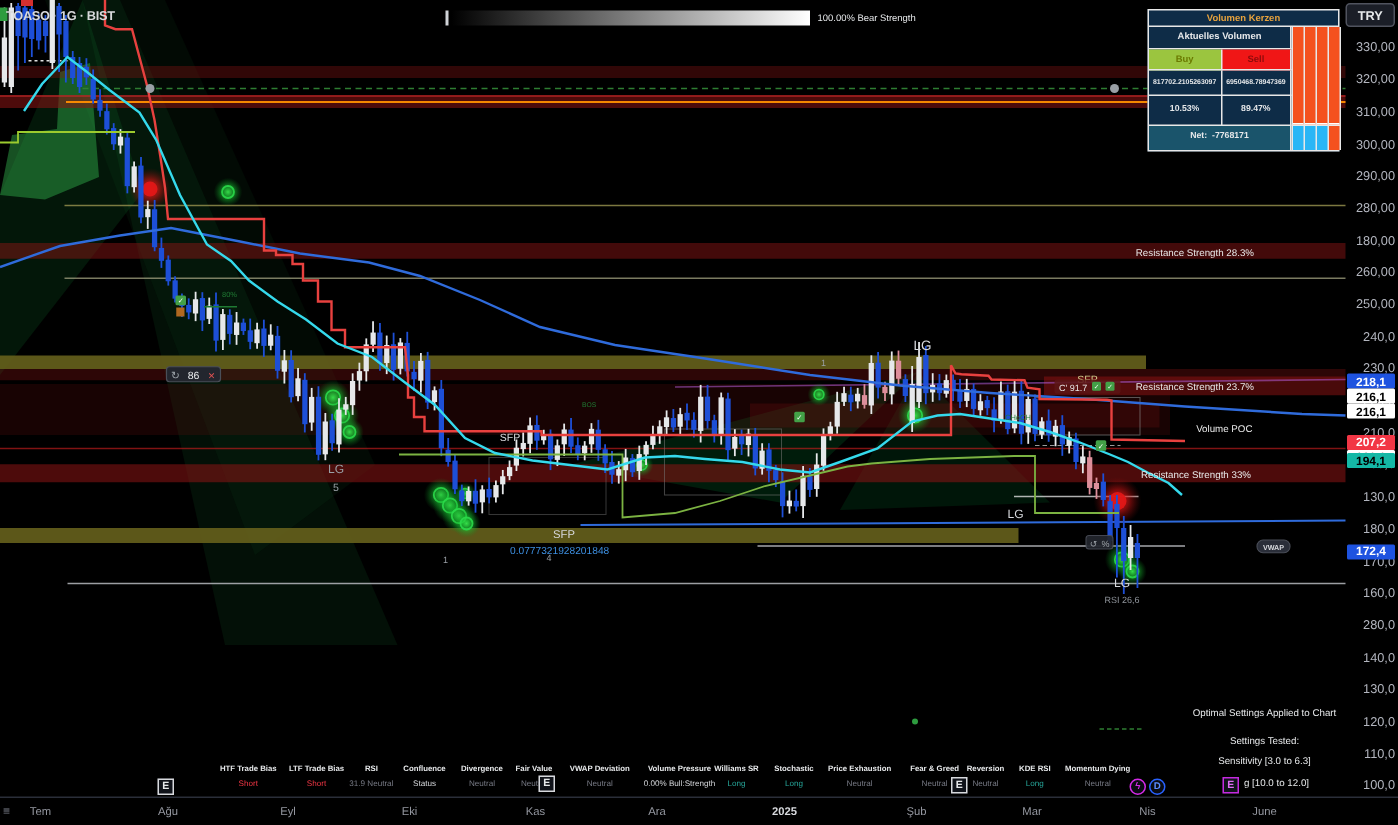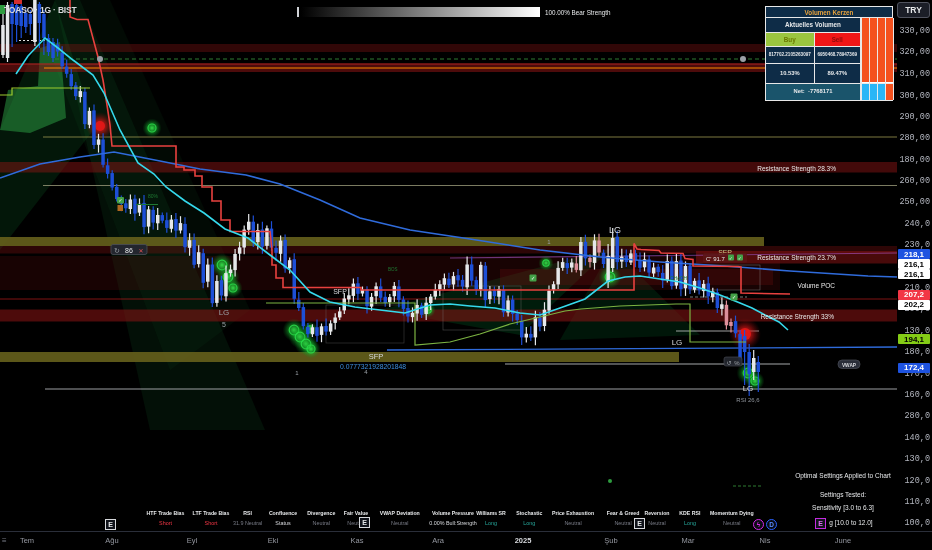--- a/index.html
+++ b/index.html
@@ -1,18 +1,18 @@
 <!DOCTYPE html>
 <html><head><meta charset="utf-8">
 <style>
 * { margin:0; padding:0; box-sizing:border-box; }
 html,body { width:932px; height:550px; background:#000; overflow:hidden; }
 body { font-family:"Liberation Sans", sans-serif; position:relative; }
 #stage { position:absolute; inset:0; width:932px; height:550px; background:#000; }
-.pl { position:absolute; left:898px; width:32px; text-align:right; font-size:8.5px; color:#b2b5be;font-family:Liberation Mono, monospace; }
+.pl { position:absolute; left:898px; width:32px; text-align:right; font-size:8.5px; color:#b2b5be; }
 .tag { position:absolute; left:898px; width:32px; text-align:center; font-size:8px; font-weight:bold; border-radius:1px; padding:0.5px 0; }
 .try { position:absolute; left:897px; top:2px; width:33px; height:16px; background:#1b1e27; border:1px solid #50535e; border-radius:3px; color:#e6e8ea; font-size:8.5px; font-weight:bold; text-align:center; line-height:14px; }
 .bh { position:absolute; transform:translateX(-50%); top:510px; font-size:5.2px; font-weight:bold; color:#e6e8ea; white-space:nowrap; }
 .bv { position:absolute; transform:translateX(-50%); top:519.5px; font-size:5.4px; white-space:nowrap; }
 .mo { position:absolute; transform:translateX(-50%); top:536px; font-size:7.5px; color:#9598a1; }
 .ebox { position:absolute; width:11px; height:11px; border:1.3px solid #d7d9dd; background:#10131a; color:#e6e8ea; font-size:7px; font-weight:bold; text-align:center; line-height:9px; }
 .circ { position:absolute; width:11px; height:11px; border-radius:50%; background:#0a0c12; text-align:center; font-size:6.5px; line-height:10px; }
 .brt div { position:absolute; white-space:nowrap; color:#e6e8ea; font-size:6.5px; transform:translateX(-50%); }
 </style></head>
 <body>
@@ -514,21 +514,21 @@
     <div class="pl" style="top:111.6px">290,00</div>
     <div class="pl" style="top:91px">300,00</div>
     <div class="pl" style="top:68.8px">310,00</div>
     <div class="pl" style="top:47.4px">320,00</div>
     <div class="pl" style="top:26.0px">330,00</div>
 <div class="tag" style="top:249.0px;background:#1e53e0;color:#fff">218,1</div>
     <div class="tag" style="top:259.1px;background:#ffffff;color:#000">216,1</div>
     <div class="tag" style="top:269.2px;background:#ffffff;color:#000">216,1</div>
     <div class="tag" style="top:289.5px;background:#f23645;color:#fff">207,2</div>
     <div class="tag" style="top:299.8px;background:#ffffff;color:#000">202,2</div>
-    <div class="tag" style="top:334px;background:#84cc16;color:#000">194,1</div>
+    <div class="tag" style="top:302px;background:#14b8a6;color:#000">194,1</div>
     <div class="tag" style="top:362.7px;background:#1e53e0;color:#fff">172,4</div>
 
 <div style="position:absolute;left:765px;top:5.5px;width:128px;height:95.5px;background:#0e2c47;border:1px solid #e8e8e8;">
   <div style="position:absolute;left:0;top:0;width:100%;height:11.5px;border-bottom:1px solid #e8e8e8;color:#e8a33d;font-size:6.3px;font-weight:bold;text-align:center;line-height:11px;">Volumen Kerzen</div>
   <div style="position:absolute;left:0;top:11.5px;width:95px;height:15px;border-right:1px solid #e8e8e8;border-bottom:1px solid #e8e8e8;color:#e6e8ea;font-size:6.3px;font-weight:bold;text-align:center;line-height:14px;">Aktuelles Volumen</div>
   <div style="position:absolute;left:0;top:26.5px;width:47.5px;height:14px;background:#9bc53f;border-bottom:1px solid #e8e8e8;color:#6b7a00;font-size:6.3px;font-weight:bold;text-align:center;line-height:13px;">Buy</div>
   <div style="position:absolute;left:47.5px;top:26.5px;width:47.5px;height:14px;background:#f01616;border-left:1px solid #e8e8e8;border-right:1px solid #e8e8e8;border-bottom:1px solid #e8e8e8;color:#8d0b0b;font-size:6.3px;font-weight:bold;text-align:center;line-height:13px;">Sell</div>
   <div style="position:absolute;left:0;top:40.5px;width:47.5px;height:17px;border-bottom:1px solid #e8e8e8;color:#e6e8ea;font-size:4.6px;font-weight:bold;text-align:center;line-height:16px;">817702.2105263097</div>
   <div style="position:absolute;left:47.5px;top:40.5px;width:47.5px;height:17px;border-left:1px solid #e8e8e8;border-right:1px solid #e8e8e8;border-bottom:1px solid #e8e8e8;color:#e6e8ea;font-size:4.6px;font-weight:bold;text-align:center;line-height:16px;">6950468.78947369</div>
   <div style="position:absolute;left:0;top:57.5px;width:47.5px;height:20px;border-bottom:1px solid #e8e8e8;color:#e6e8ea;font-size:5.8px;font-weight:bold;text-align:center;line-height:19px;">10.53%</div>

